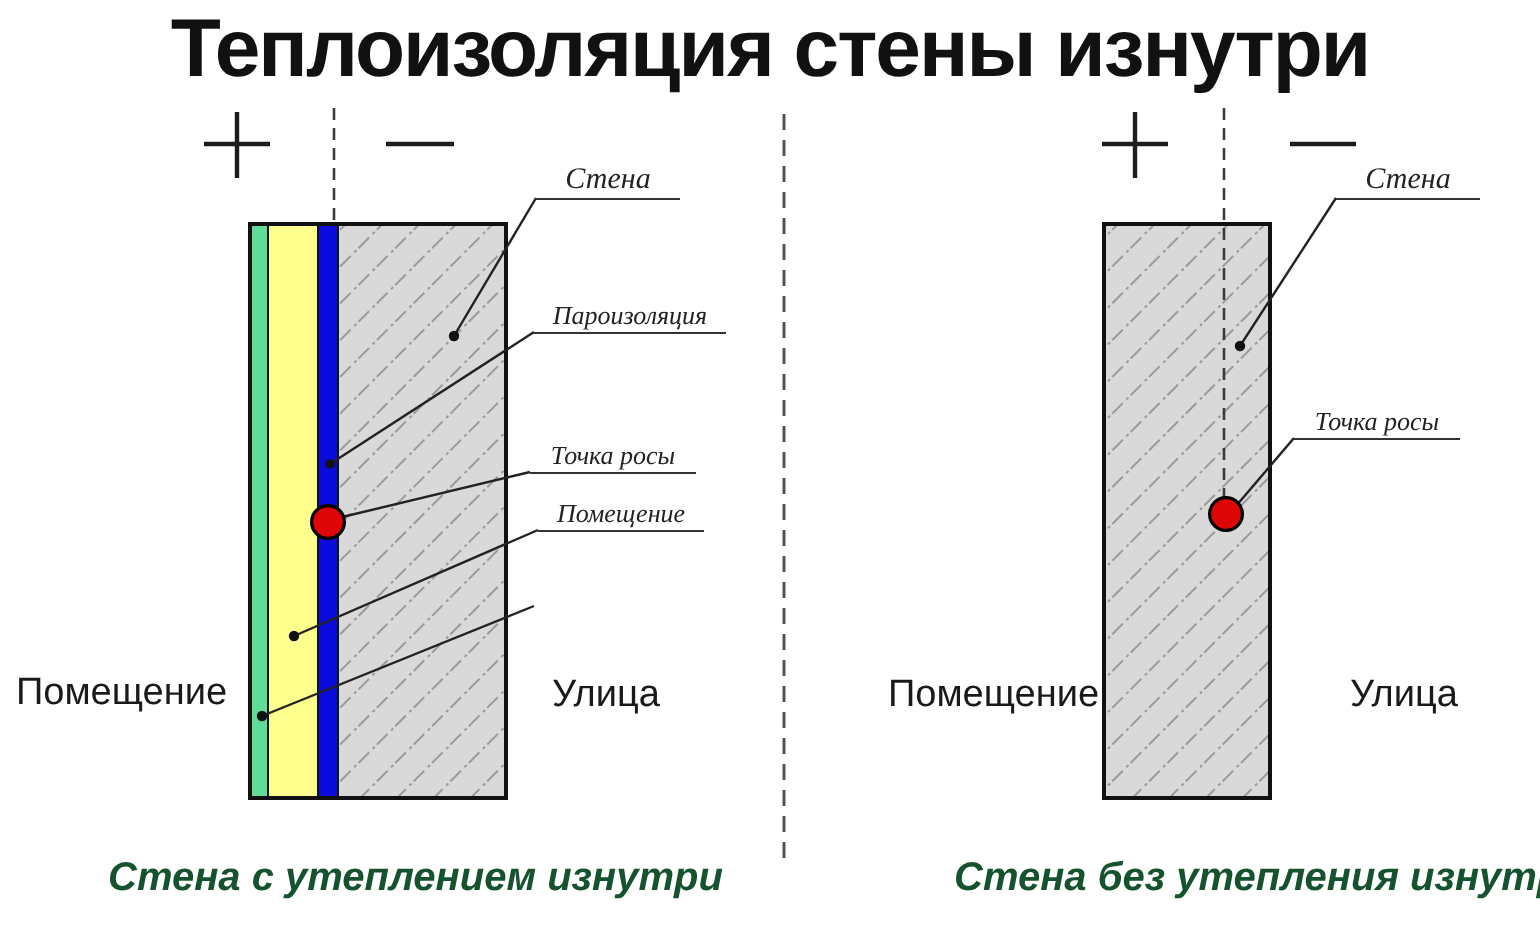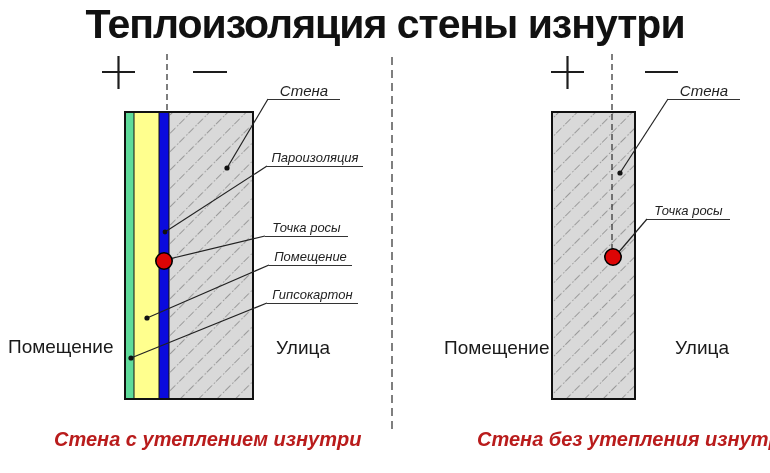--- a/index.html
+++ b/index.html
@@ -4,28 +4,28 @@
 <style>
   html,body{margin:0;padding:0;background:#fff;}
   .stage{position:relative;width:770px;height:473px;background:#ffffff;overflow:hidden;
          font-family:"Liberation Sans",sans-serif;}
   .svg-layer{position:absolute;left:0;top:0;}
   .title{position:absolute;left:0;top:1px;width:770px;text-align:center;
          font-size:41px;font-weight:bold;letter-spacing:-1px;color:#111;
          font-family:"Liberation Sans",sans-serif;}
   .callout{position:absolute;text-align:center;white-space:nowrap;
            font-style:italic;color:#222;border-bottom:1.4px solid #333;
-           font-family:Liberation Sans, sans-serif;line-height:1.15;
+           font-family:Liberation Serif, serif;line-height:1.15;
            display:flex;align-items:flex-end;justify-content:center;}
   .callout.big{font-size:15px;}
   .callout.small{font-size:13px;}
   .zone-label{position:absolute;font-size:19px;color:#1a1a1a;
               white-space:nowrap;font-family:"Liberation Sans",sans-serif;}
   .caption{position:absolute;text-align:center;font-style:italic;font-weight:bold;
-           font-size:20px;color:#b91c1c;white-space:nowrap;
+           font-size:20px;color:#14532d;white-space:nowrap;
            font-family:"Liberation Sans",sans-serif;}
 </style>
 </head>
 <body>
 
 <div class="stage">
 
   <svg class="svg-layer" width="770" height="473" viewBox="0 0 770 473">
     <defs>
       <pattern id="hatch" patternUnits="userSpaceOnUse" width="13" height="13" patternTransform="rotate(-45)">
@@ -102,21 +102,20 @@
       <circle cx="613" cy="257" r="8.2" stroke="#000" stroke-width="1.6" fill="#dd0505"></circle>
     </g>
   </svg>
 
   <div class="title">Теплоизоляция стены изнутри</div>
 
   <div class="callout big" style="left:268px;top:81px;width:72px;height:18px;">Стена</div>
   <div class="callout small" style="left:267px;top:150px;width:96px;height:16px;text-align:right;">Пароизоляция</div>
   <div class="callout small" style="left:265px;top:220px;width:83px;height:16px;">Точка росы</div>
   <div class="callout small" style="left:269px;top:249px;width:83px;height:16px;">Помещение</div>
-  <div class="callout small" style="left:267px;top:287px;width:91px;height:16px;">Гипсокартон</div>
   <div class="zone-label" style="left:8px;top:336px;">Помещение</div>
   <div class="zone-label" style="left:276px;top:337px;">Улица</div>
   <div class="caption" style="left:54px;top:428px;width:280px;">Стена с утеплением изнутри</div>
 
   <div class="callout big" style="left:668px;top:81px;width:72px;height:18px;">Стена</div>
   <div class="callout small" style="left:647px;top:203px;width:83px;height:16px;">Точка росы</div>
   <div class="zone-label" style="left:444px;top:337px;">Помещение</div>
   <div class="zone-label" style="left:675px;top:337px;">Улица</div>
   <div class="caption" style="left:477px;top:428px;width:285px;">Стена без утепления изнутри</div>
 </div>

